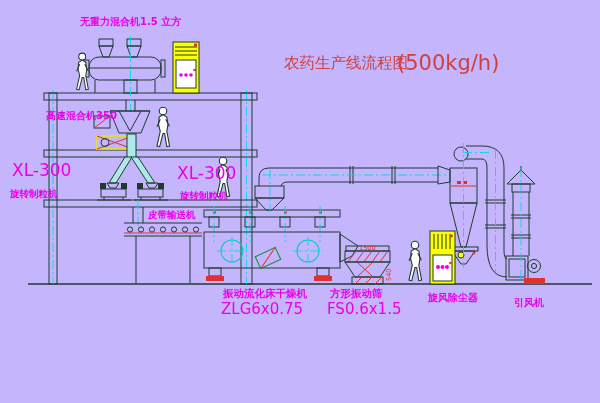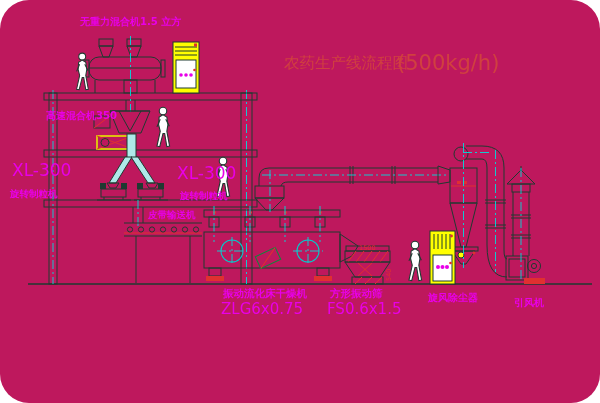--- a/index.html
+++ b/index.html
@@ -1,16 +1,16 @@
 <!DOCTYPE html>
 <html><head>
 <meta charset="utf-8">
 <style>
   html,body { margin:0; padding:0; background:#fff; }
-  #stage { position:relative; width:600px; height:403px; background:#be185d; overflow:hidden;border-radius:29px; }
+  #stage { position:relative; width:600px; height:403px; background:#c4b5fd; overflow:hidden; }
   svg text { font-family:"DejaVu Sans", sans-serif; }
   .s   { stroke:#1f3a31; stroke-width:1; fill:none; }
   .s2  { stroke:#1f3a31; stroke-width:1.6; fill:none; }
   .sf  { stroke:#1f3a31; stroke-width:1; fill:#ffffff; }
   .blk { fill:#1f3a31; stroke:none; }
   .cyd { stroke:#00dcdc; stroke-width:0.9; fill:none; stroke-dasharray:9 3 2 3; }
   .cyl { stroke:#00cccc; stroke-width:1.1; fill:none; }
   .cyfill { fill:#aee9e9; stroke:#1f3a31; stroke-width:1; }
   .red { stroke:#e03030; stroke-width:1; fill:none; }
   .redf{ fill:#e03030; stroke:none; }

